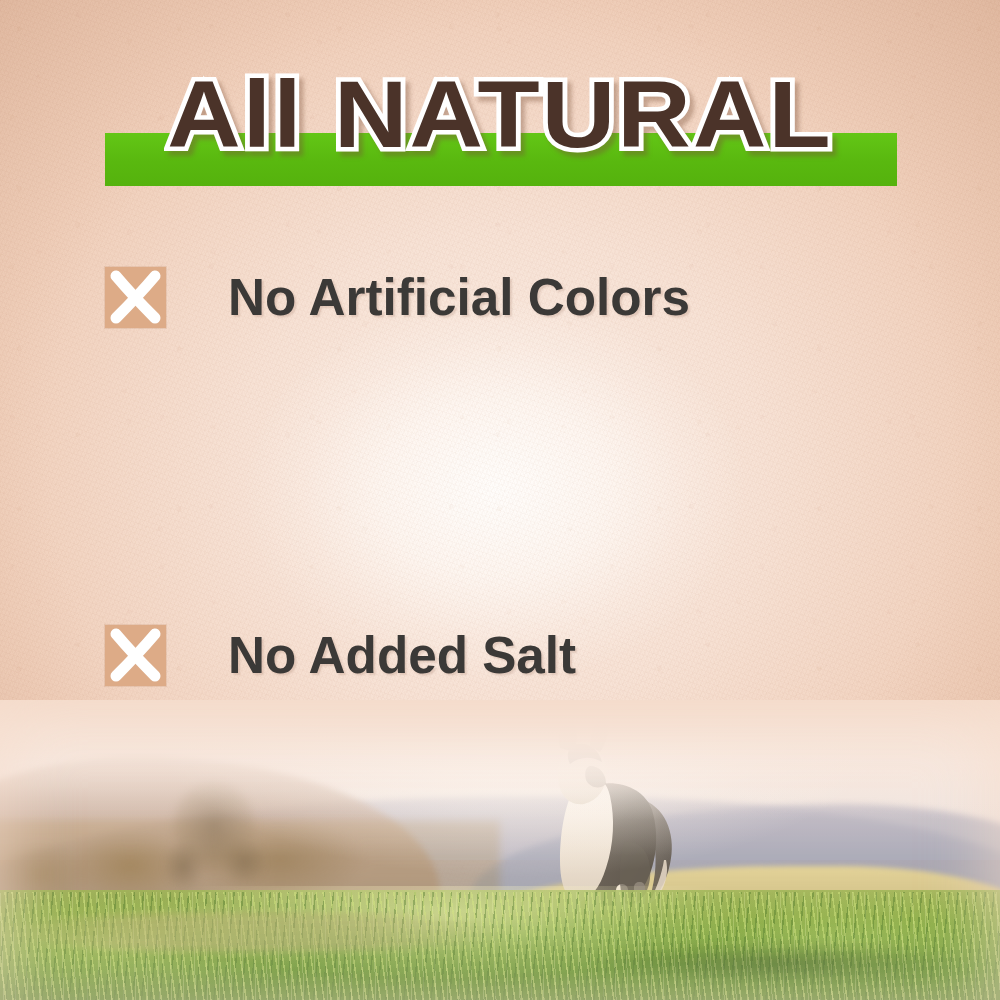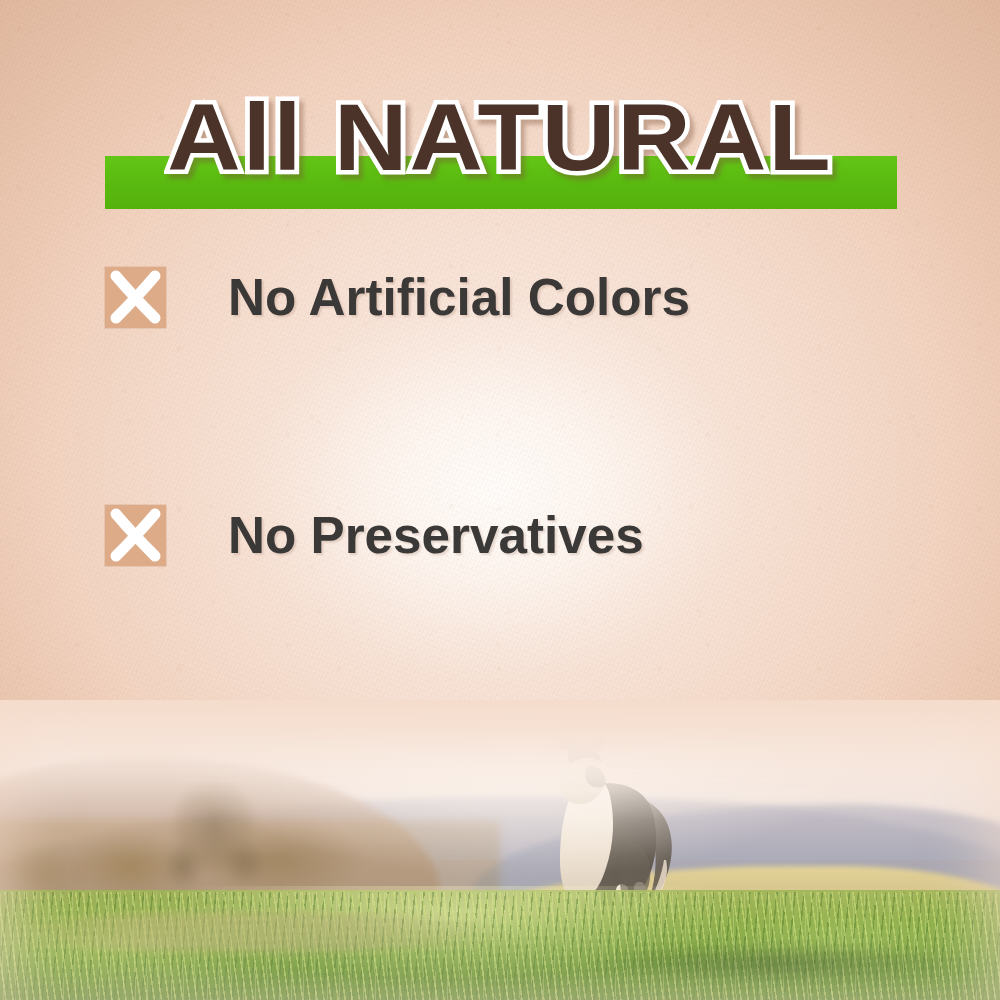--- a/index.html
+++ b/index.html
@@ -38,21 +38,21 @@
       radial-gradient(circle at 54% 70%, rgba(190,150,126,.10) 0 2px, transparent 3px),
       radial-gradient(circle at 8% 78%,  rgba(190,150,126,.14) 0 2px, transparent 3px);
     background-size:160px 160px,210px 210px,190px 190px,240px 240px,175px 175px,205px 205px,230px 230px,150px 150px;
   }
   .vignette{
     position:absolute;inset:0;
     background:radial-gradient(ellipse 820px 760px at 500px 450px, rgba(150,100,70,0) 55%, rgba(160,108,76,.10) 82%, rgba(150,98,68,.20) 100%);
   }
 
   
-  #title-block{position:absolute;left:0;top:64px;width:1000px;height:128px;margin-top:23px;}
+  #title-block{position:absolute;left:0;top:64px;width:1000px;height:128px;}
   #green-band{
     position:absolute;left:105px;top:69px;width:792px;height:53px;
     background:#5cbd11;
     background-image:linear-gradient(180deg,#63c616 0%,#59b80f 55%,#55b20d 100%);
   }
   #title-text{
     position:absolute;left:0;top:0;width:1000px;
     text-align:center;
     font-family:"Liberation Sans", sans-serif;
     font-size:95px;
@@ -291,26 +291,26 @@
       <div class="cb">
         <svg viewBox="0 0 61 61" aria-hidden="true">
           <path d="M11 9 C22 22 32 33 50 51" stroke="#ffffff" stroke-width="11" stroke-linecap="round" fill="none"></path>
           <path d="M50 9 C39 22 29 33 11 51" stroke="#ffffff" stroke-width="11" stroke-linecap="round" fill="none"></path>
         </svg>
       </div>
       <div class="claim-label">No Artificial Colors</div>
     </div>
 
 
-    <div class="claim-row" style="top:504px">
+
+    <div class="claim-row" style="top:624px">
       <div class="cb">
         <svg viewBox="0 0 61 61" aria-hidden="true">
           <path d="M11 9 C22 22 32 33 50 51" stroke="#ffffff" stroke-width="11" stroke-linecap="round" fill="none"></path>
           <path d="M50 9 C39 22 29 33 11 51" stroke="#ffffff" stroke-width="11" stroke-linecap="round" fill="none"></path>
         </svg>
       </div>
-      <div class="claim-label">No Preservatives</div>
+      <div class="claim-label">No Added Salt</div>
     </div>
 
-
   </div>
 
 </div>
 
 </body></html>

